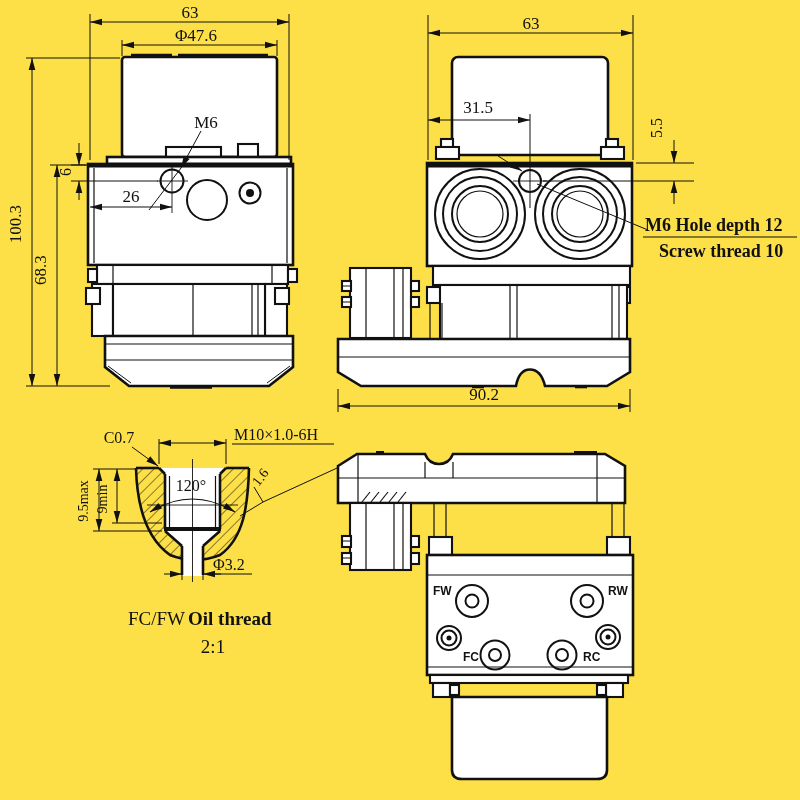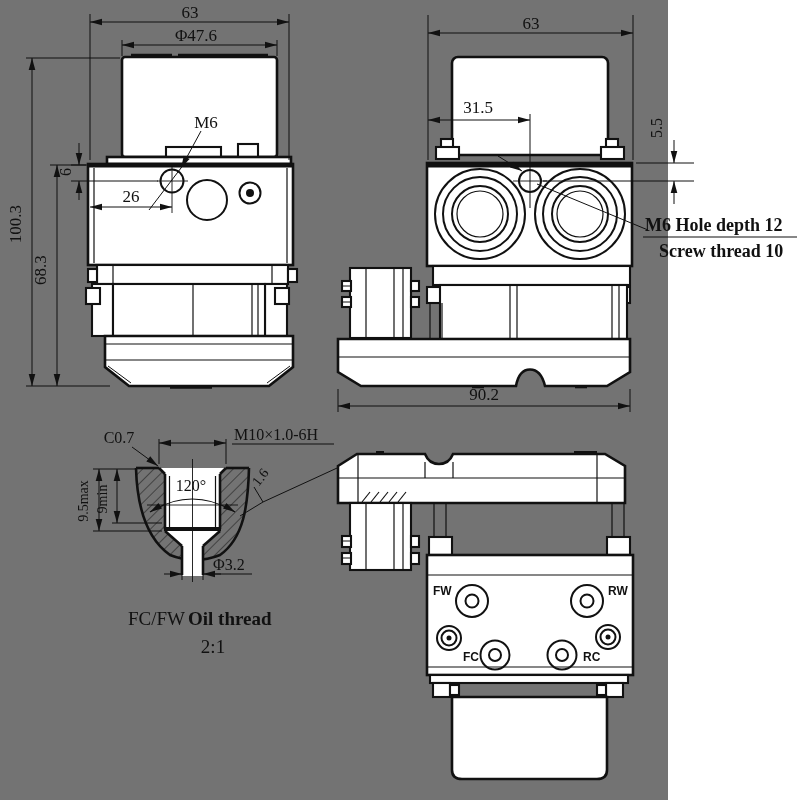--- a/index.html
+++ b/index.html
@@ -1,16 +1,16 @@
 <!DOCTYPE html>
 <html><head>
 <meta charset="utf-8">
 <style>
   html,body{margin:0;padding:0;background:#fff;}
-  .page{width:668px;height:800px;background:#737373;position:relative;}
+  .page{width:800px;height:800px;background:#fde047;position:relative;}
   svg{display:block;}
   
   .o  {stroke:#111;fill:none;stroke-width:2.6;stroke-linejoin:miter;}
   .ow {stroke:#111;fill:#fff;stroke-width:2.6;stroke-linejoin:miter;}
   .m  {stroke:#111;fill:none;stroke-width:2;}
   .mw {stroke:#111;fill:#fff;stroke-width:2.1;}
   .t  {stroke:#111;fill:none;stroke-width:1.2;}
   .d  {stroke:#111;fill:none;stroke-width:1;}
   .c  {stroke:#111;fill:none;stroke-width:0.9;}
   .thk{stroke:#111;fill:none;stroke-width:4;}

